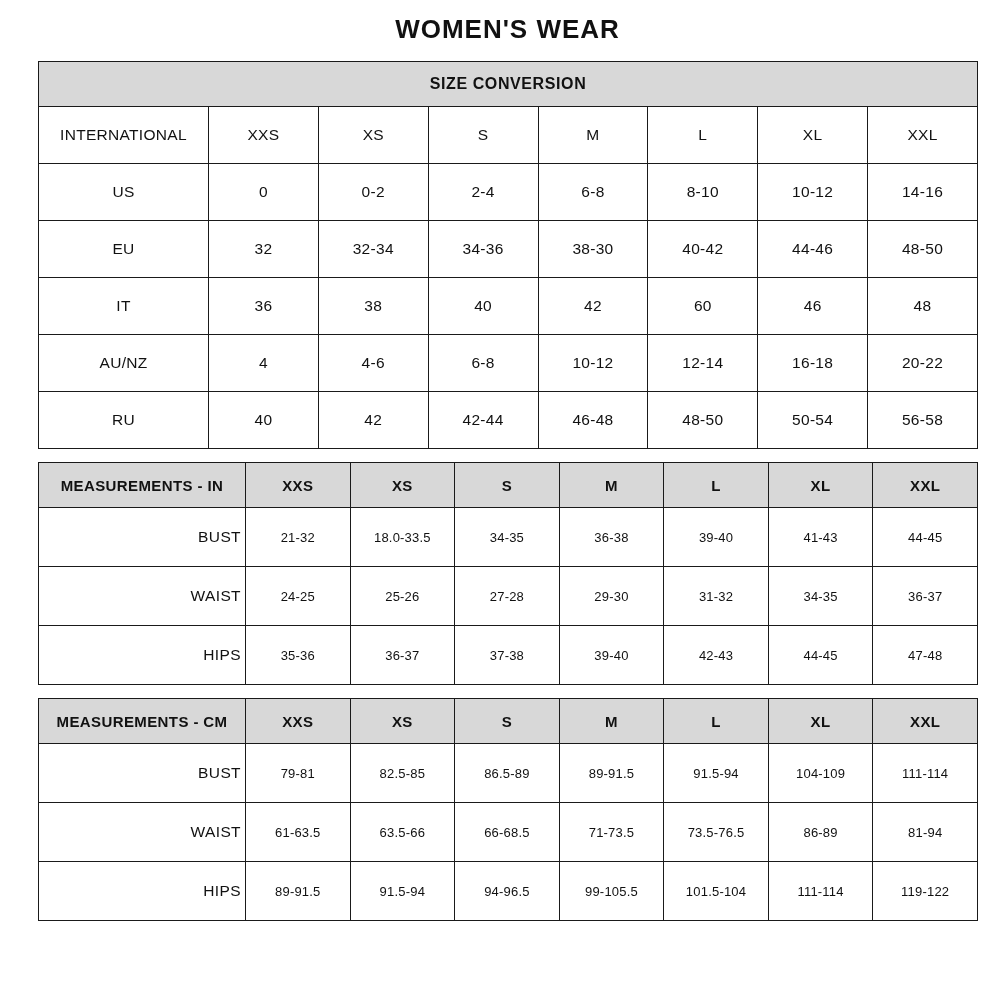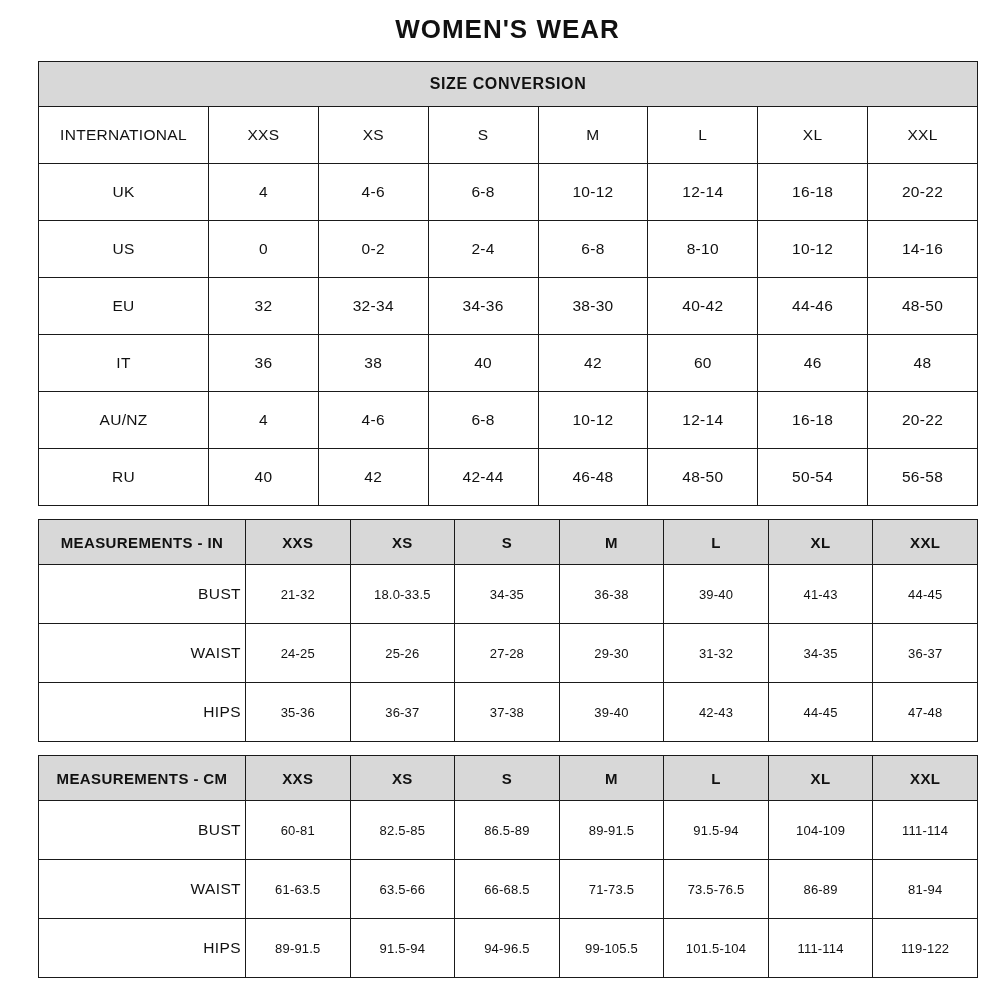--- a/index.html
+++ b/index.html
@@ -96,30 +96,20 @@
           <td class="row-label">INTERNATIONAL</td>
           <td class="value-cell">XXS</td>
           <td class="value-cell">XS</td>
           <td class="value-cell">S</td>
           <td class="value-cell">M</td>
           <td class="value-cell">L</td>
           <td class="value-cell">XL</td>
           <td class="value-cell">XXL</td>
         </tr>
         <tr>
-          <td class="row-label">UK</td>
-          <td class="value-cell">4</td>
-          <td class="value-cell">4-6</td>
-          <td class="value-cell">6-8</td>
-          <td class="value-cell">10-12</td>
-          <td class="value-cell">12-14</td>
-          <td class="value-cell">16-18</td>
-          <td class="value-cell">20-22</td>
-        </tr>
-        <tr>
           <td class="row-label">US</td>
           <td class="value-cell">0</td>
           <td class="value-cell">0-2</td>
           <td class="value-cell">2-4</td>
           <td class="value-cell">6-8</td>
           <td class="value-cell">8-10</td>
           <td class="value-cell">10-12</td>
           <td class="value-cell">14-16</td>
         </tr>
         <tr>
@@ -237,21 +227,21 @@
           <th class="header-cell">XXS</th>
           <th class="header-cell">XS</th>
           <th class="header-cell">S</th>
           <th class="header-cell">M</th>
           <th class="header-cell">L</th>
           <th class="header-cell">XL</th>
           <th class="header-cell">XXL</th>
         </tr>
         <tr>
           <td class="row-label">BUST</td>
-          <td class="value-cell">60-81</td>
+          <td class="value-cell">79-81</td>
           <td class="value-cell">82.5-85</td>
           <td class="value-cell">86.5-89</td>
           <td class="value-cell">89-91.5</td>
           <td class="value-cell">91.5-94</td>
           <td class="value-cell">104-109</td>
           <td class="value-cell">111-114</td>
         </tr>
         <tr>
           <td class="row-label">WAIST</td>
           <td class="value-cell">61-63.5</td>

